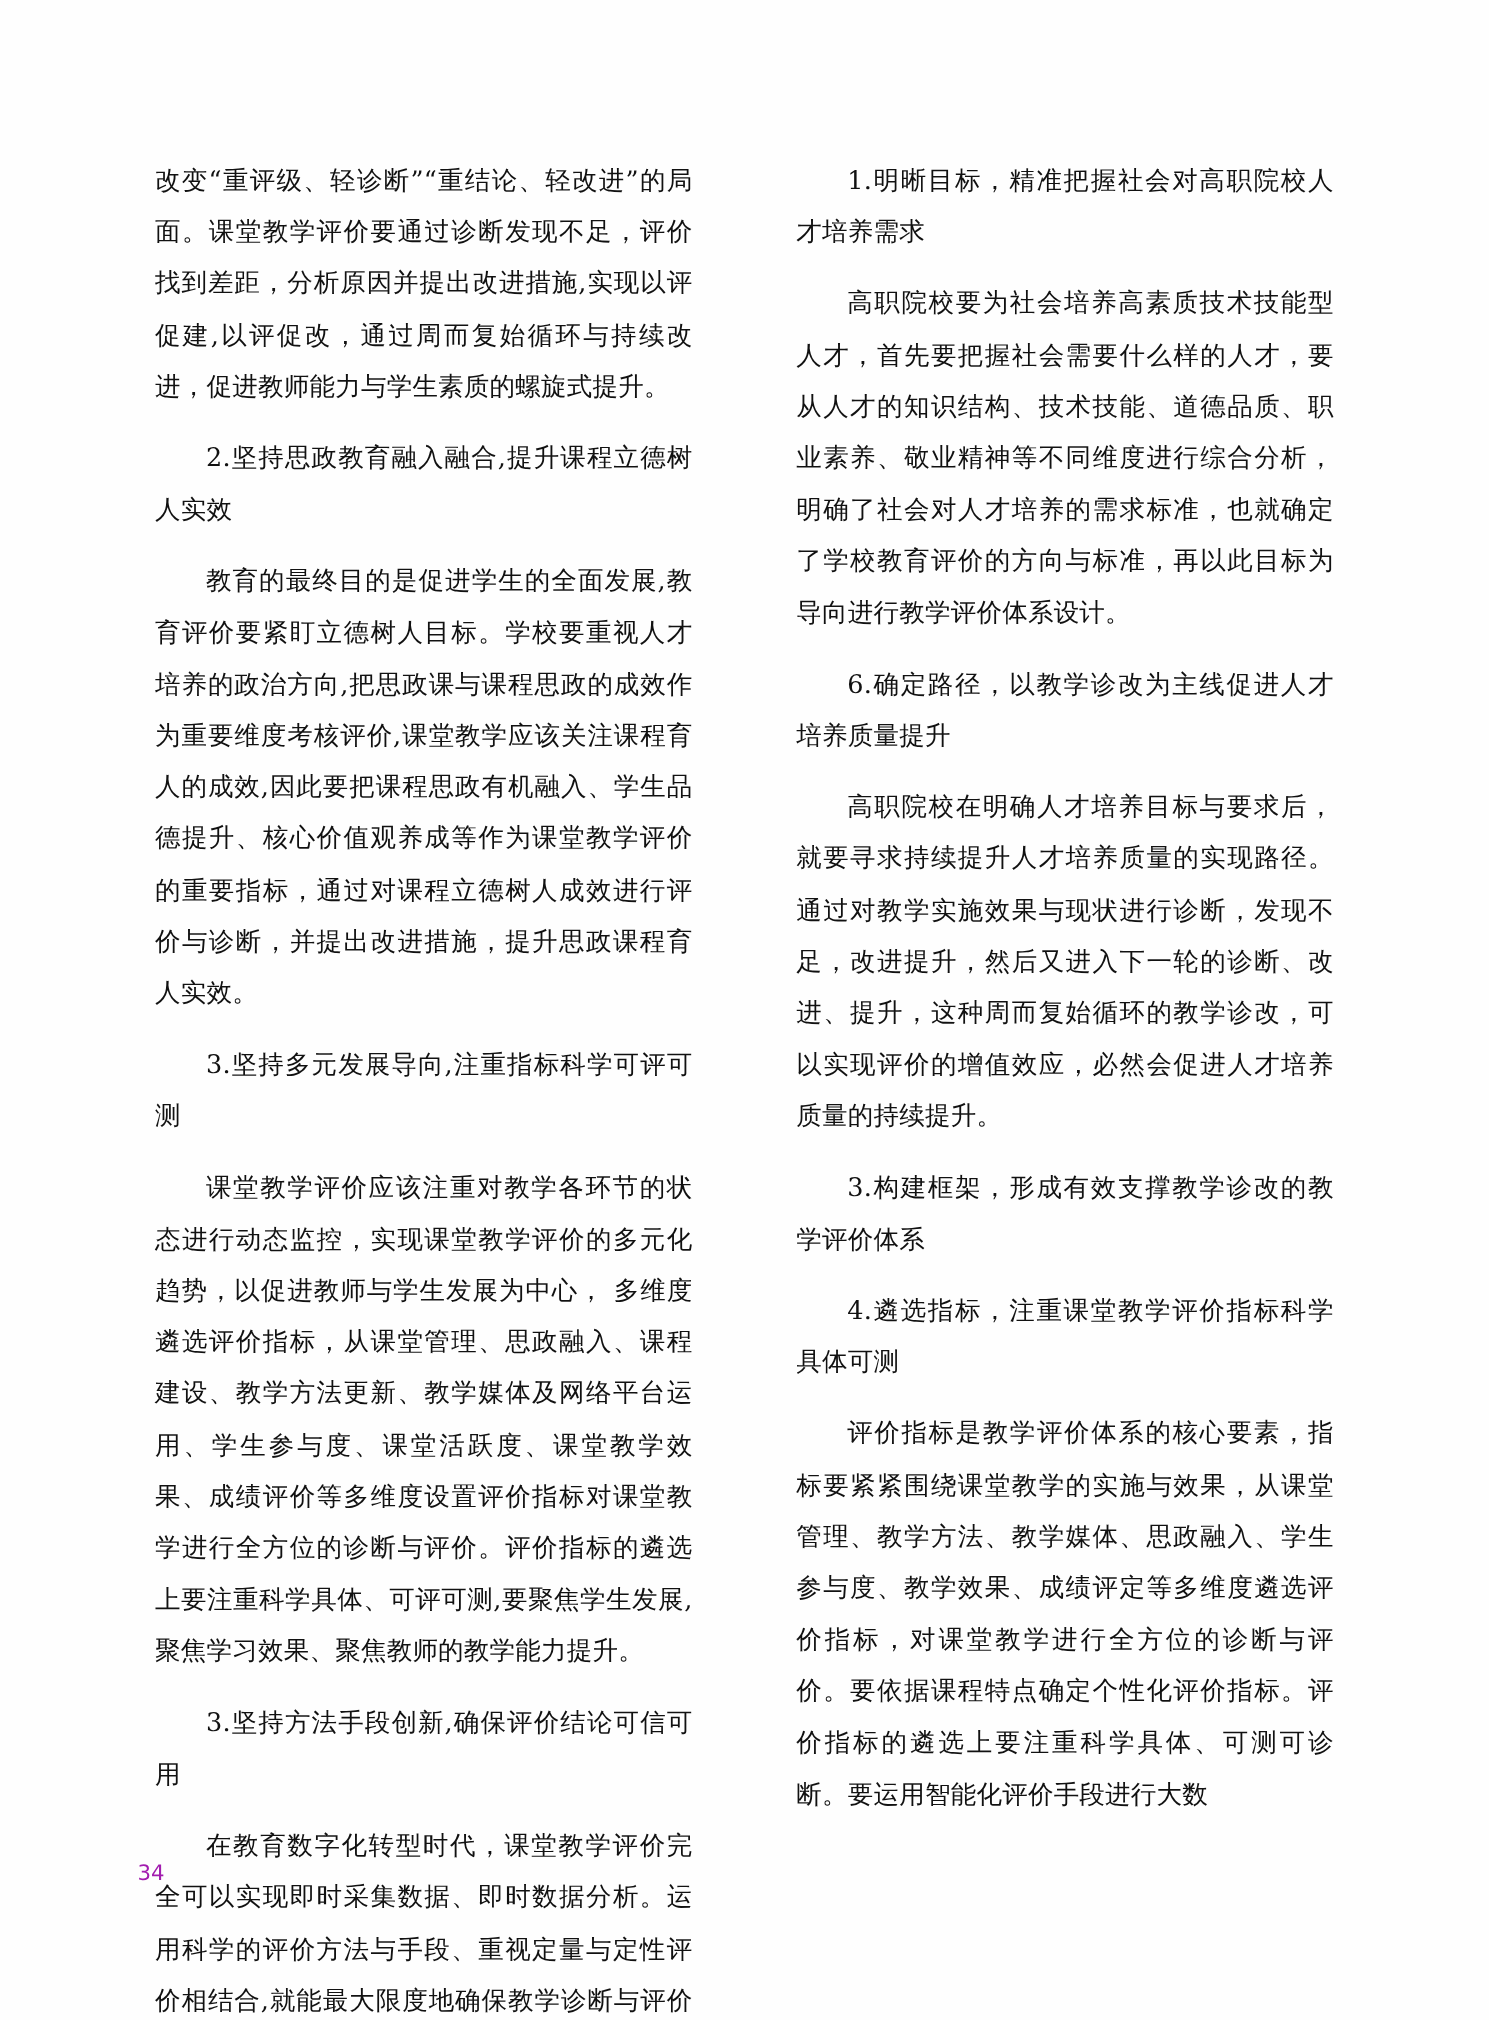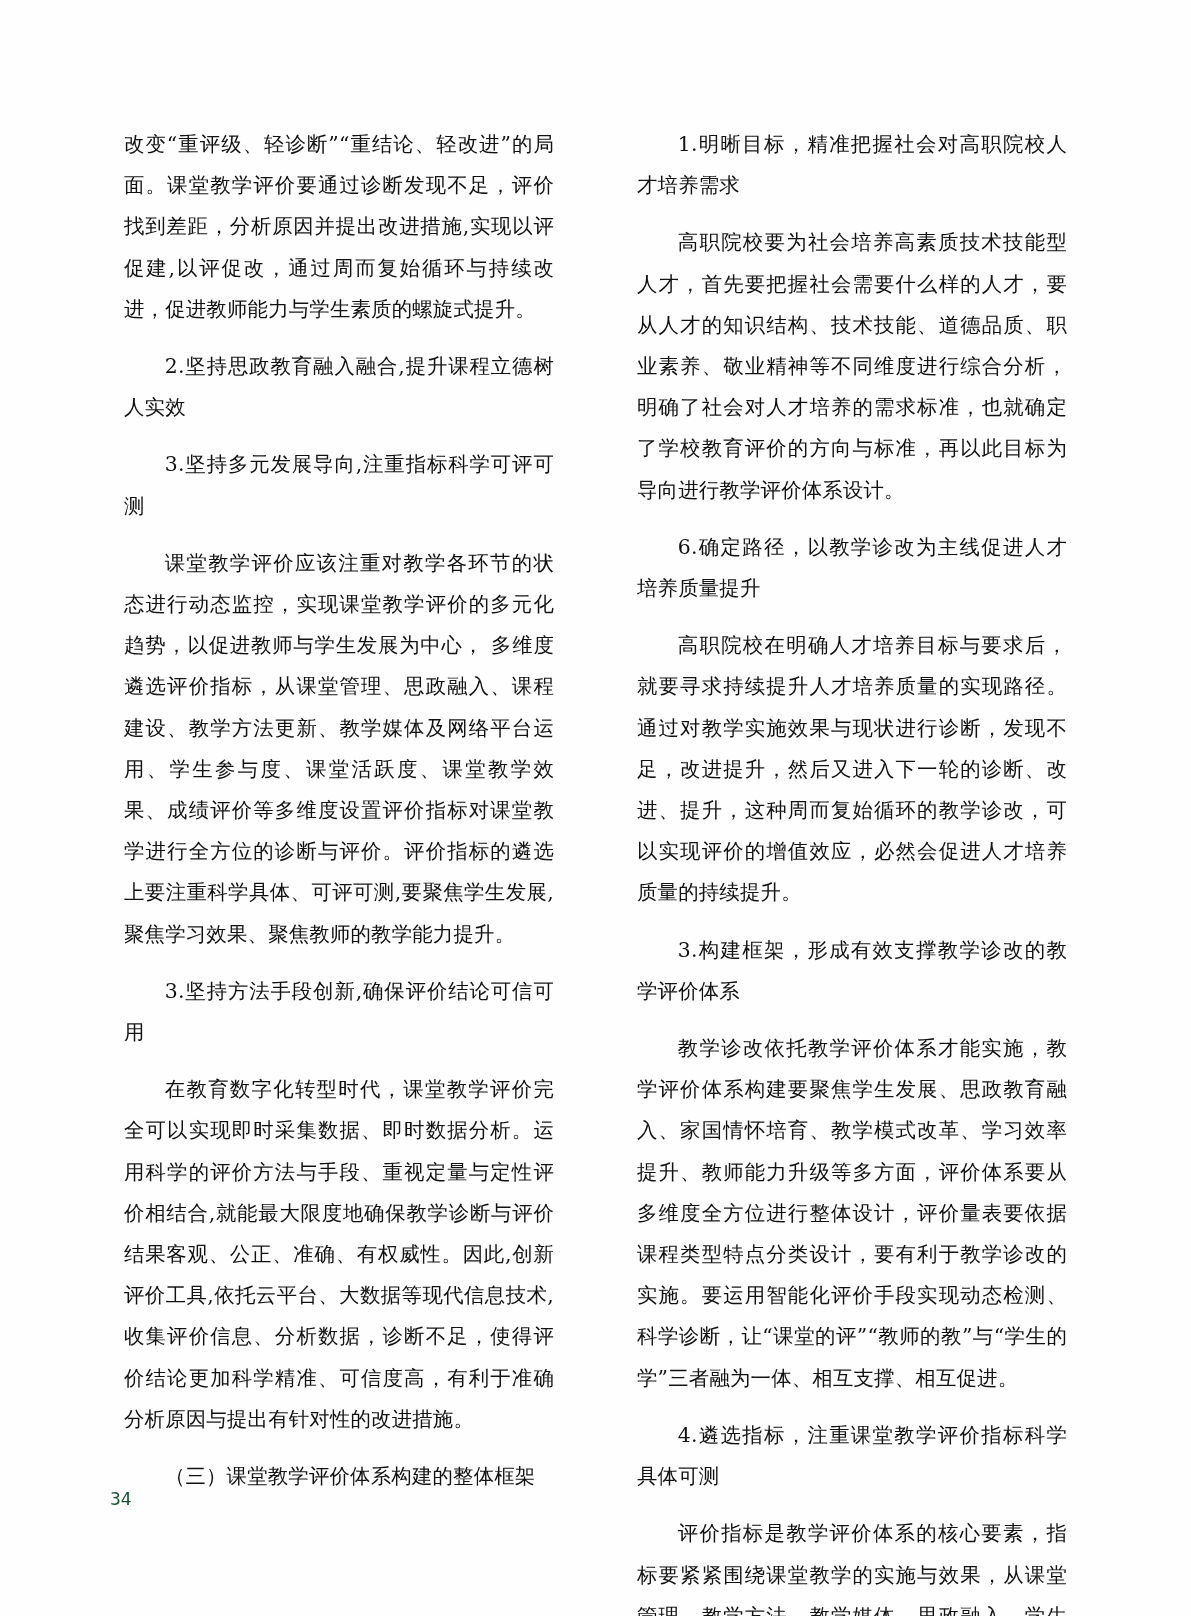--- a/index.html
+++ b/index.html
@@ -46,43 +46,43 @@
   }
   .col p.indent {
     text-indent: 2em;
   }
   .page-number {
     position: absolute;
     left: 110px;
     top: 1489px;
     font-size: 17px;
     font-family: "DejaVu Sans", "Liberation Sans", sans-serif;
-    color: #14532d;
+    color: #a21caf;
   }
 </style>
 </head>
 <body>
 
 <div class="page">
   <div class="columns">
     <div class="col">
       <p>改变“重评级、轻诊断”“重结论、轻改进”的局面。课堂教学评价要通过诊断发现不足，评价找到差距，分析原因并提出改进措施,实现以评促建,以评促改，通过周而复始循环与持续改进，促进教师能力与学生素质的螺旋式提升。</p>
       <p class="indent">2.坚持思政教育融入融合,提升课程立德树人实效</p>
+      <p class="indent">教育的最终目的是促进学生的全面发展,教育评价要紧盯立德树人目标。学校要重视人才培养的政治方向,把思政课与课程思政的成效作为重要维度考核评价,课堂教学应该关注课程育人的成效,因此要把课程思政有机融入、学生品德提升、核心价值观养成等作为课堂教学评价的重要指标，通过对课程立德树人成效进行评价与诊断，并提出改进措施，提升思政课程育人实效。</p>
       <p class="indent">3.坚持多元发展导向,注重指标科学可评可测</p>
       <p class="indent">课堂教学评价应该注重对教学各环节的状态进行动态监控，实现课堂教学评价的多元化趋势，以促进教师与学生发展为中心， 多维度遴选评价指标，从课堂管理、思政融入、课程建设、教学方法更新、教学媒体及网络平台运用、学生参与度、课堂活跃度、课堂教学效果、成绩评价等多维度设置评价指标对课堂教学进行全方位的诊断与评价。评价指标的遴选上要注重科学具体、可评可测,要聚焦学生发展,聚焦学习效果、聚焦教师的教学能力提升。</p>
       <p class="indent">3.坚持方法手段创新,确保评价结论可信可用</p>
       <p class="indent">在教育数字化转型时代，课堂教学评价完全可以实现即时采集数据、即时数据分析。运用科学的评价方法与手段、重视定量与定性评价相结合,就能最大限度地确保教学诊断与评价结果客观、公正、准确、有权威性。因此,创新评价工具,依托云平台、大数据等现代信息技术,收集评价信息、分析数据，诊断不足，使得评价结论更加科学精准、可信度高，有利于准确分析原因与提出有针对性的改进措施。</p>
       <p class="indent">（三）课堂教学评价体系构建的整体框架</p>
 
     </div>
     <div class="col">
       <p class="indent">1.明晰目标，精准把握社会对高职院校人才培养需求</p>
       <p class="indent">高职院校要为社会培养高素质技术技能型人才，首先要把握社会需要什么样的人才，要从人才的知识结构、技术技能、道德品质、职业素养、敬业精神等不同维度进行综合分析，明确了社会对人才培养的需求标准，也就确定了学校教育评价的方向与标准，再以此目标为导向进行教学评价体系设计。</p>
       <p class="indent">6.确定路径，以教学诊改为主线促进人才培养质量提升</p>
       <p class="indent">高职院校在明确人才培养目标与要求后，就要寻求持续提升人才培养质量的实现路径。通过对教学实施效果与现状进行诊断，发现不足，改进提升，然后又进入下一轮的诊断、改进、提升，这种周而复始循环的教学诊改，可以实现评价的增值效应，必然会促进人才培养质量的持续提升。</p>
       <p class="indent">3.构建框架，形成有效支撑教学诊改的教学评价体系</p>
-      <p class="indent">教学诊改依托教学评价体系才能实施，教学评价体系构建要聚焦学生发展、思政教育融入、家国情怀培育、教学模式改革、学习效率提升、教师能力升级等多方面，评价体系要从多维度全方位进行整体设计，评价量表要依据课程类型特点分类设计，要有利于教学诊改的实施。要运用智能化评价手段实现动态检测、科学诊断，让“课堂的评”“教师的教”与“学生的学”三者融为一体、相互支撑、相互促进。</p>
       <p class="indent">4.遴选指标，注重课堂教学评价指标科学具体可测</p>
       <p class="indent">评价指标是教学评价体系的核心要素，指标要紧紧围绕课堂教学的实施与效果，从课堂管理、教学方法、教学媒体、思政融入、学生参与度、教学效果、成绩评定等多维度遴选评价指标，对课堂教学进行全方位的诊断与评价。要依据课程特点确定个性化评价指标。评价指标的遴选上要注重科学具体、可测可诊断。要运用智能化评价手段进行大数</p>
     </div>
   </div>
   <div class="page-number">34</div>
 </div>
 
 </body></html>

